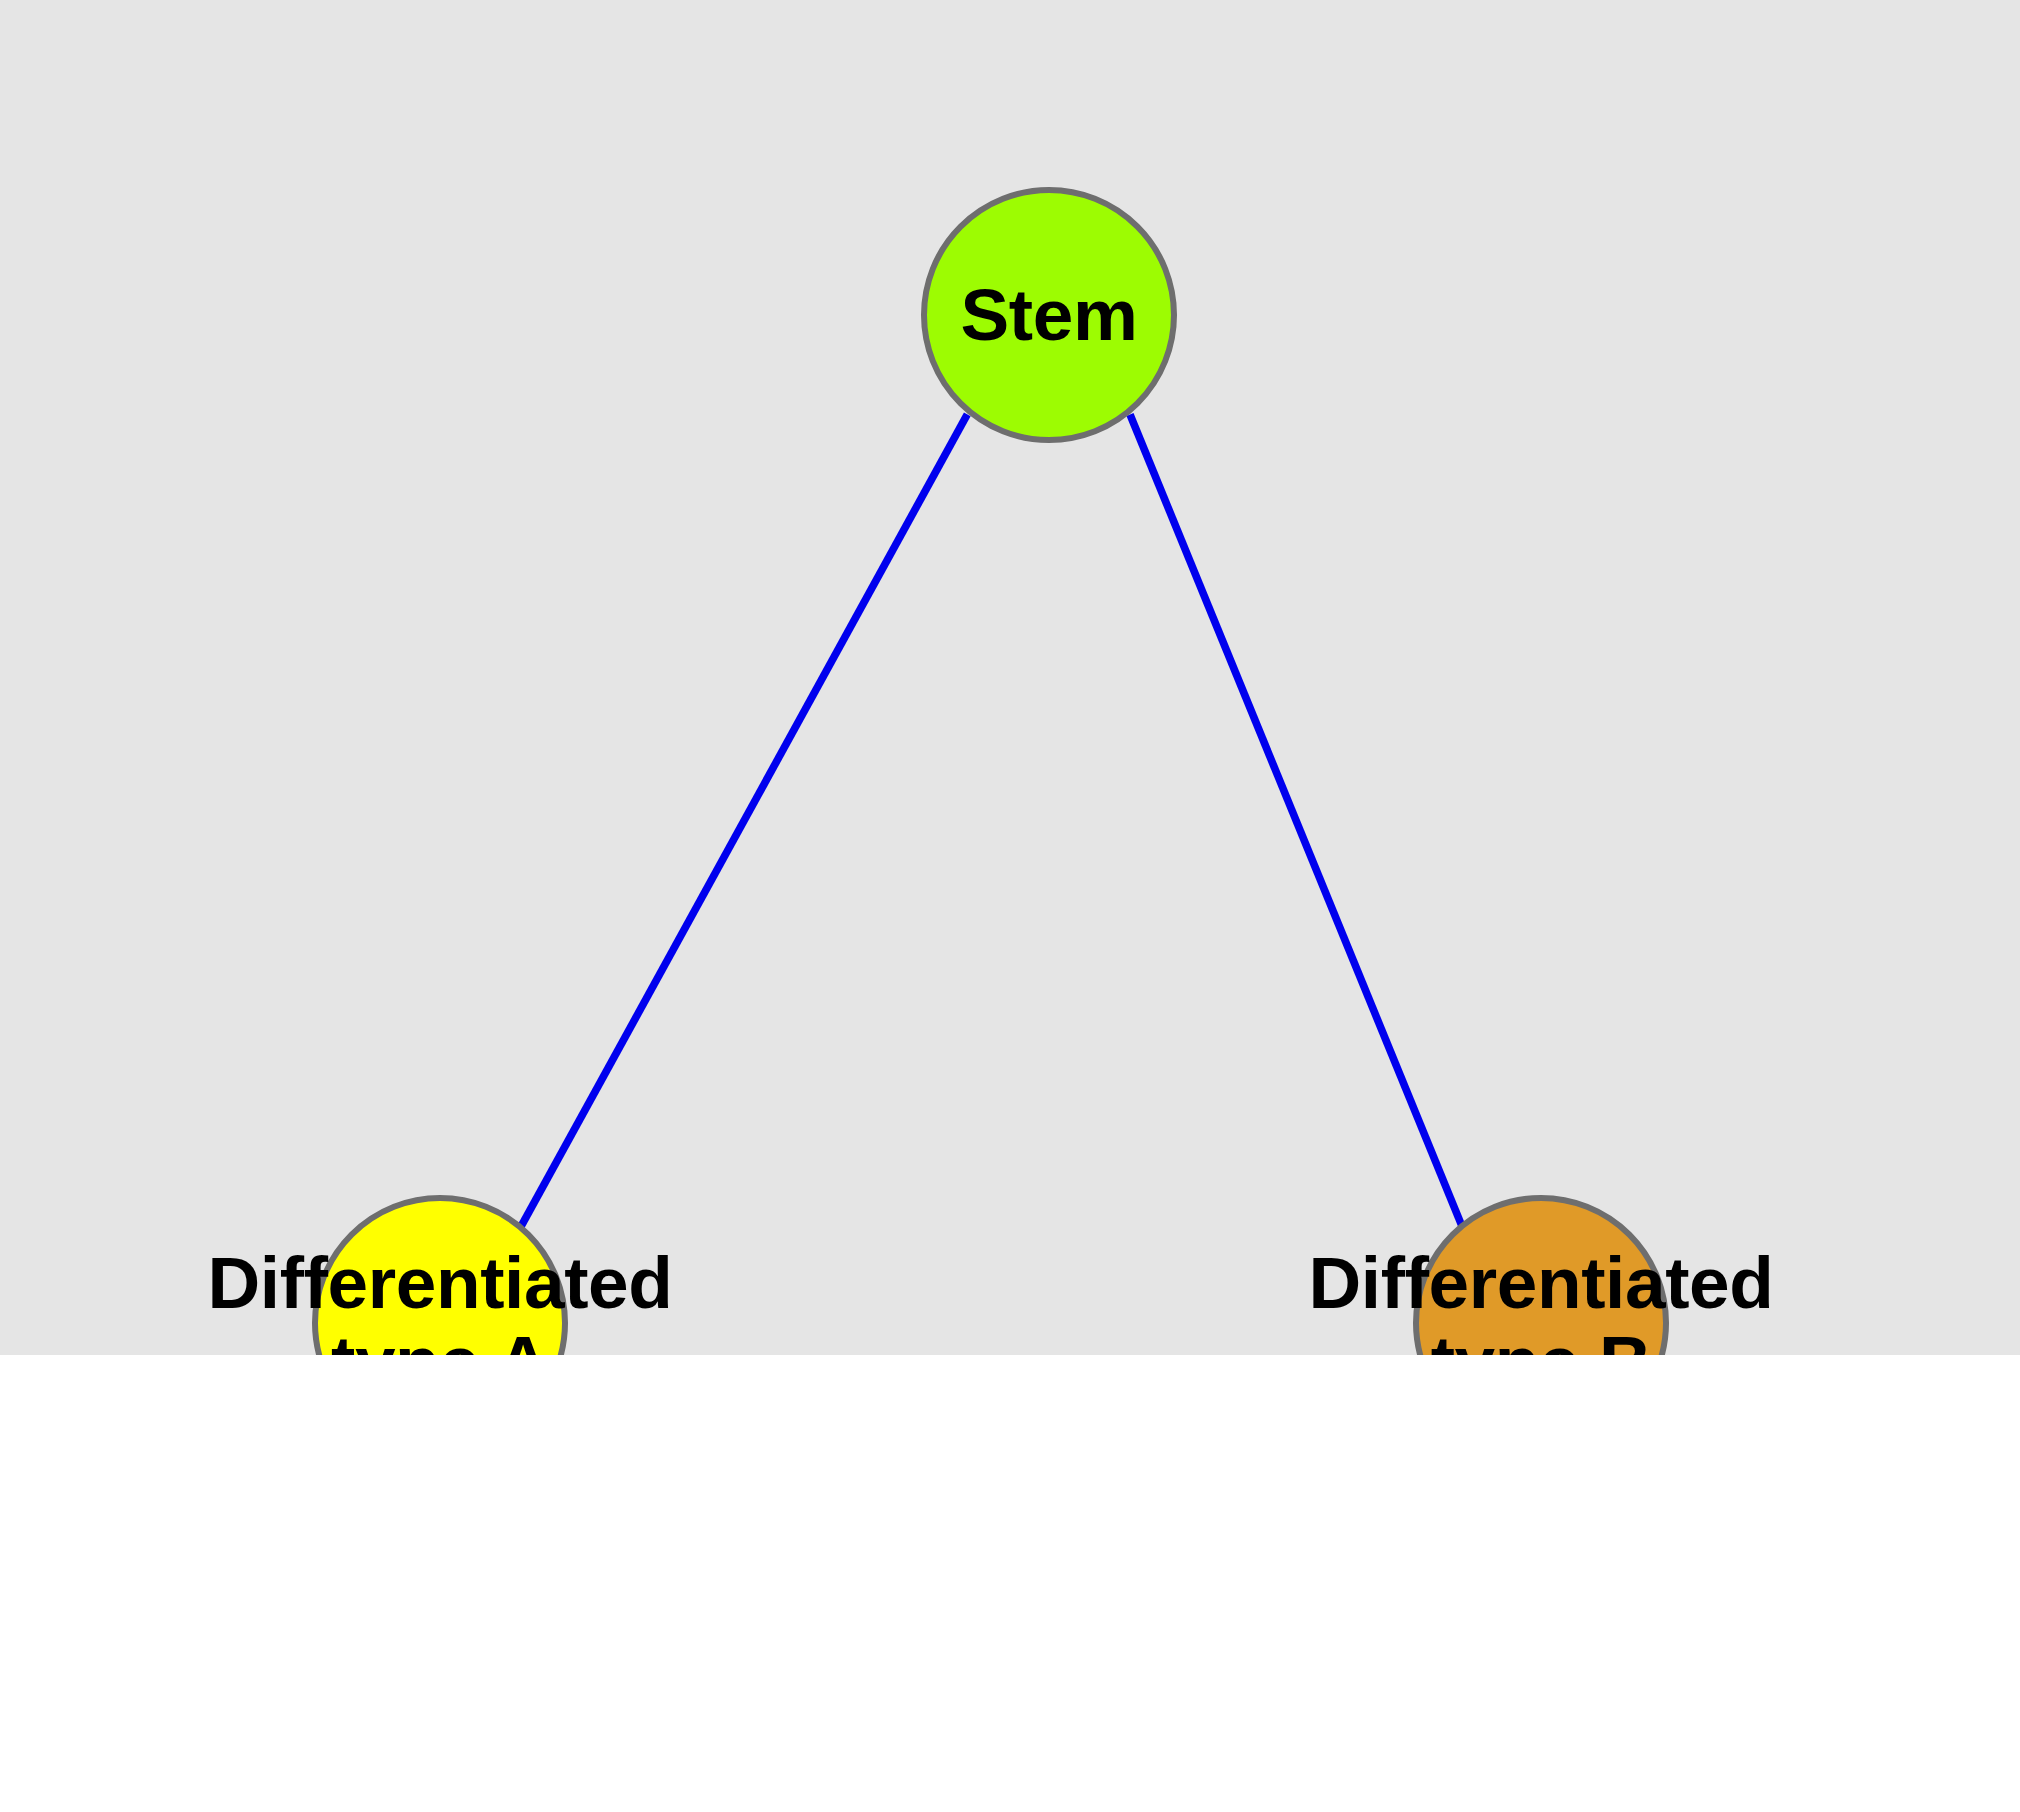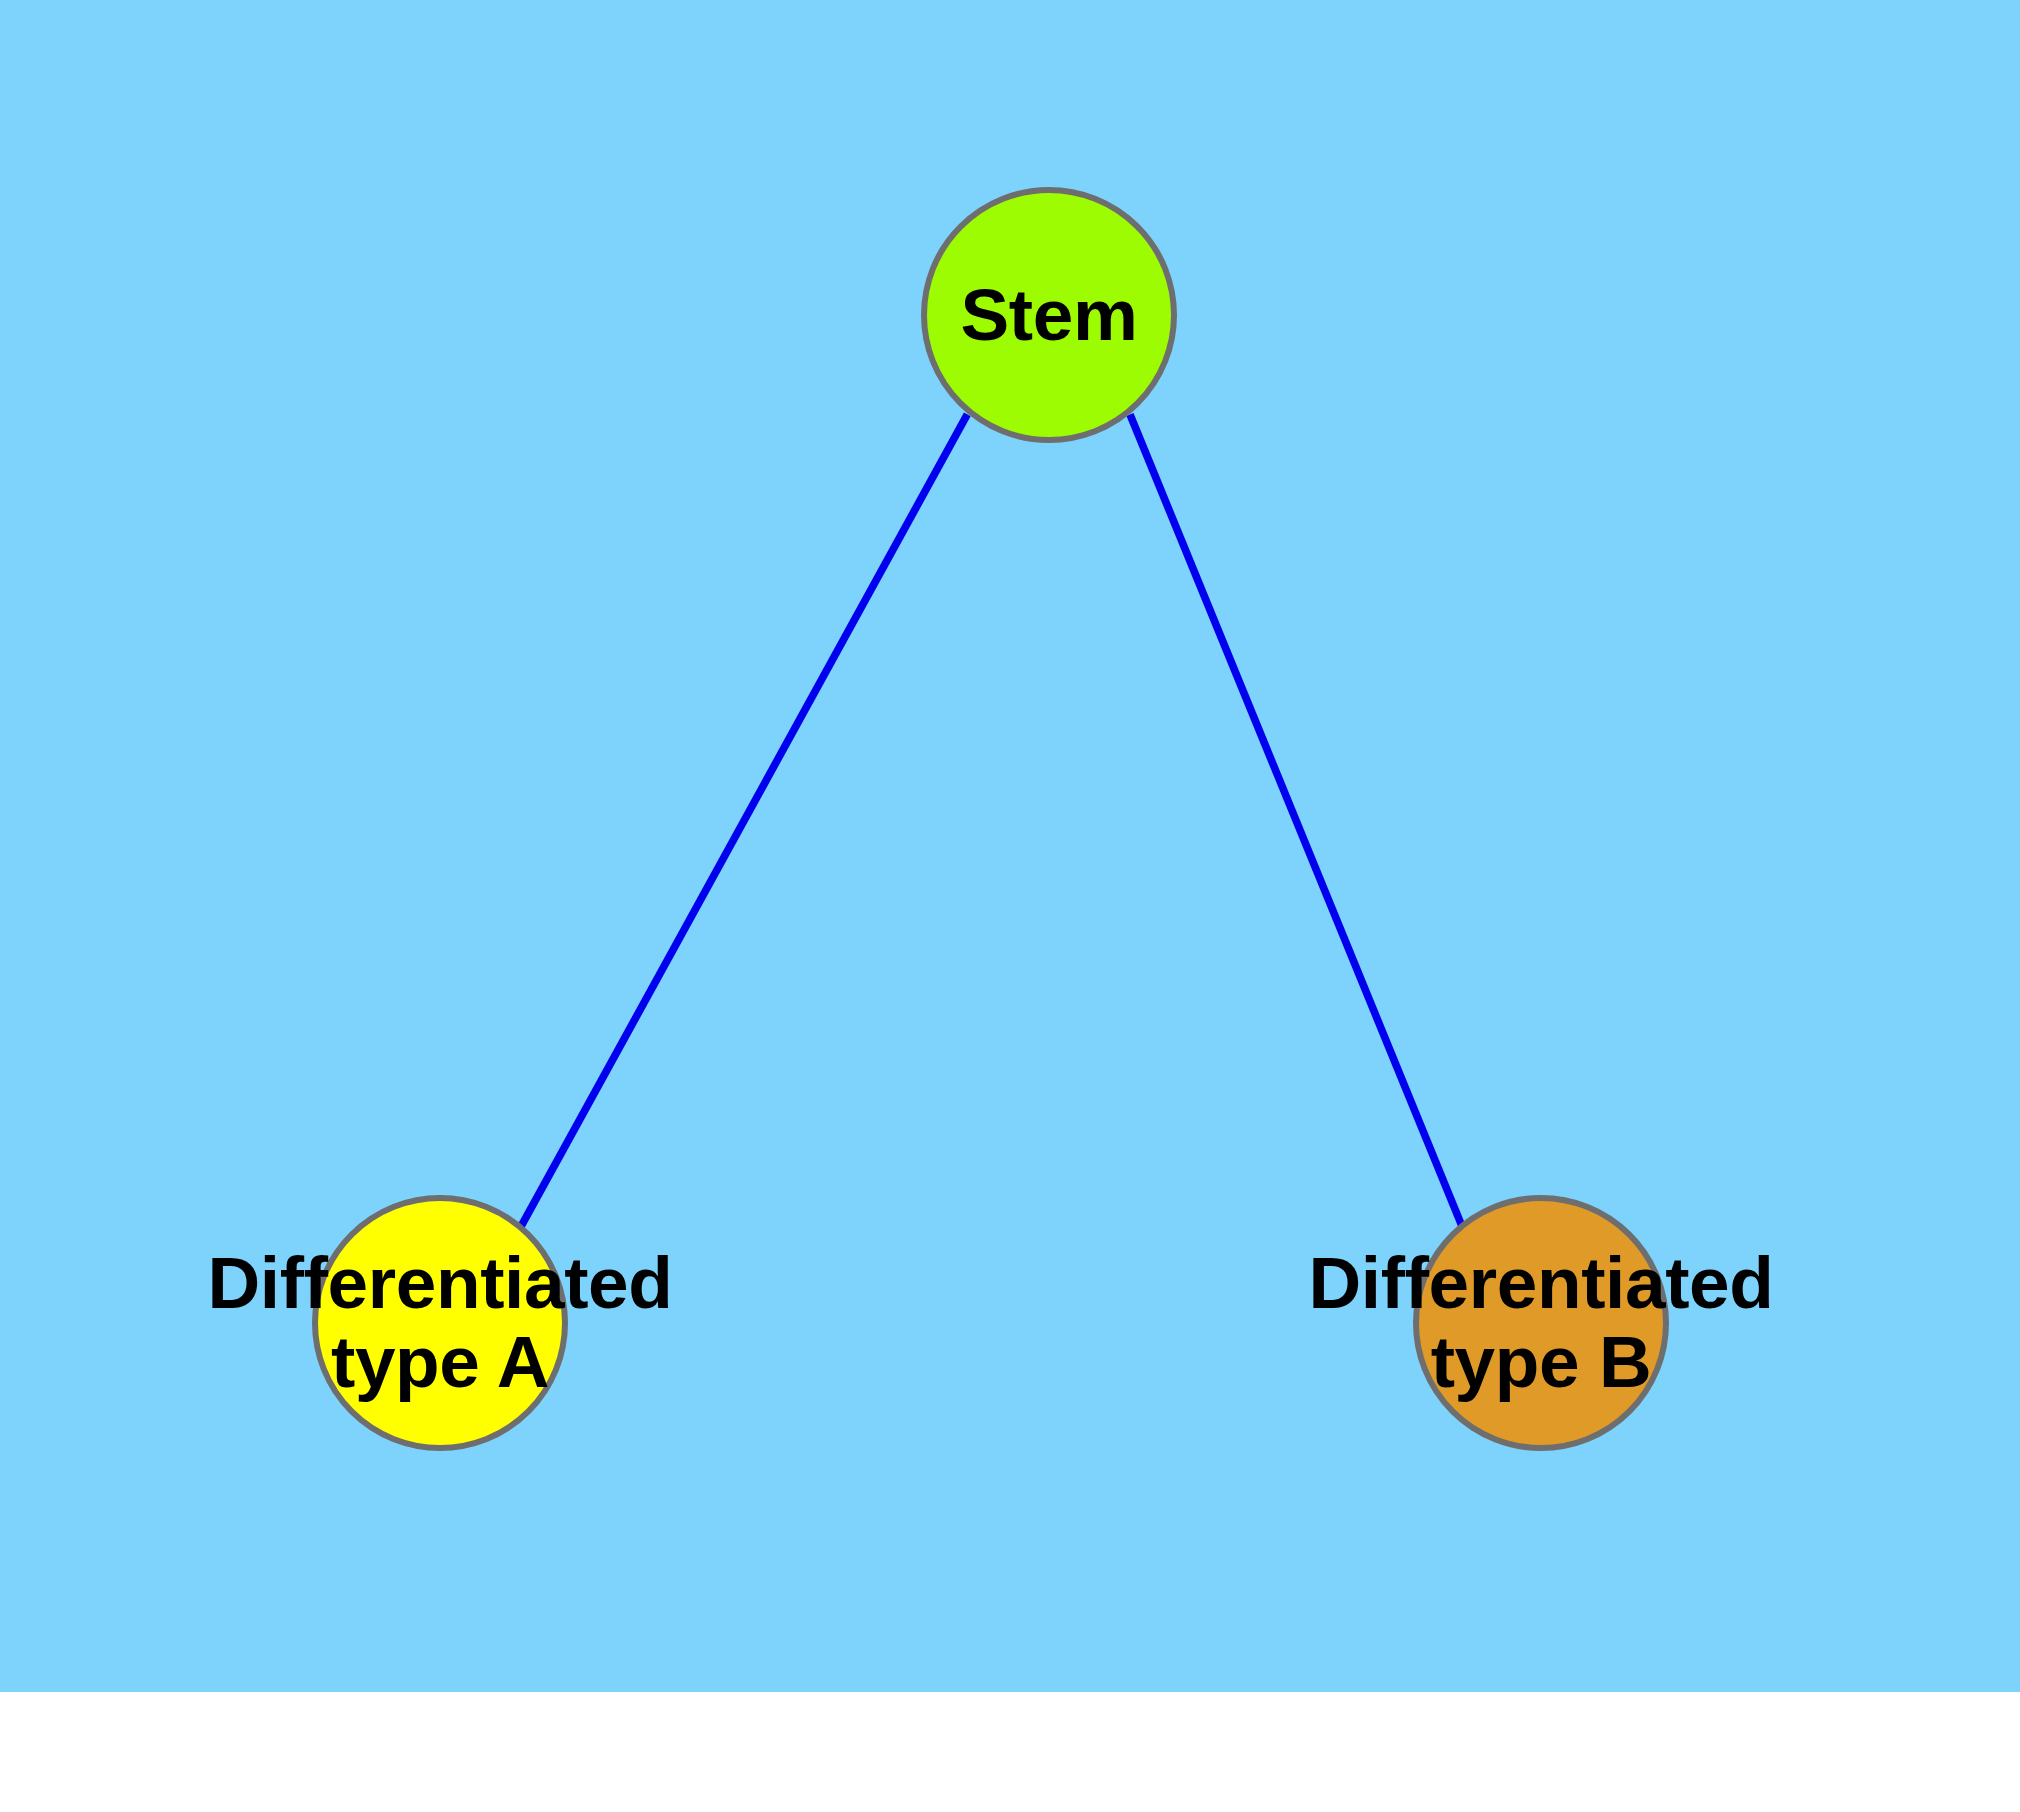--- a/index.html
+++ b/index.html
@@ -3,22 +3,22 @@
 <meta charset="utf-8">
 <style>
   html, body {
     margin: 0;
     padding: 0;
     background: #ffffff;
   }
   #canvas {
     position: relative;
     width: 2021px;
-    height: 1692px;
-    background: #7dd3fc;
+    height: 1355px;
+    background: #e5e5e5;
     overflow: hidden;
     font-family: "Liberation Sans", sans-serif;
   }
   #edge-layer {
     position: absolute;
     left: 0;
     top: 0;
     width: 2021px;
     height: 1812px;
   }

